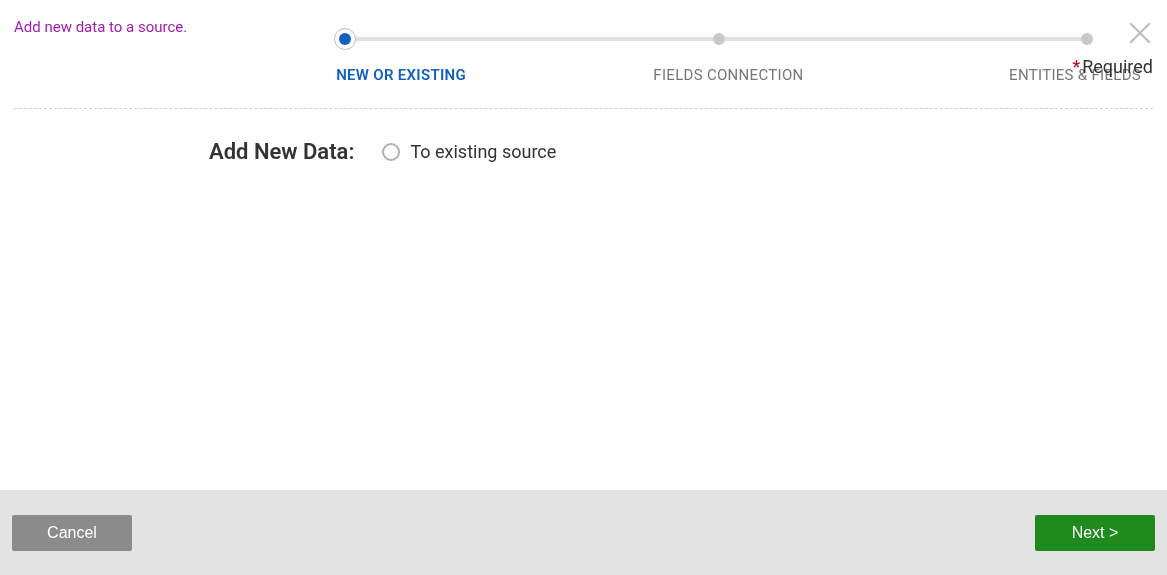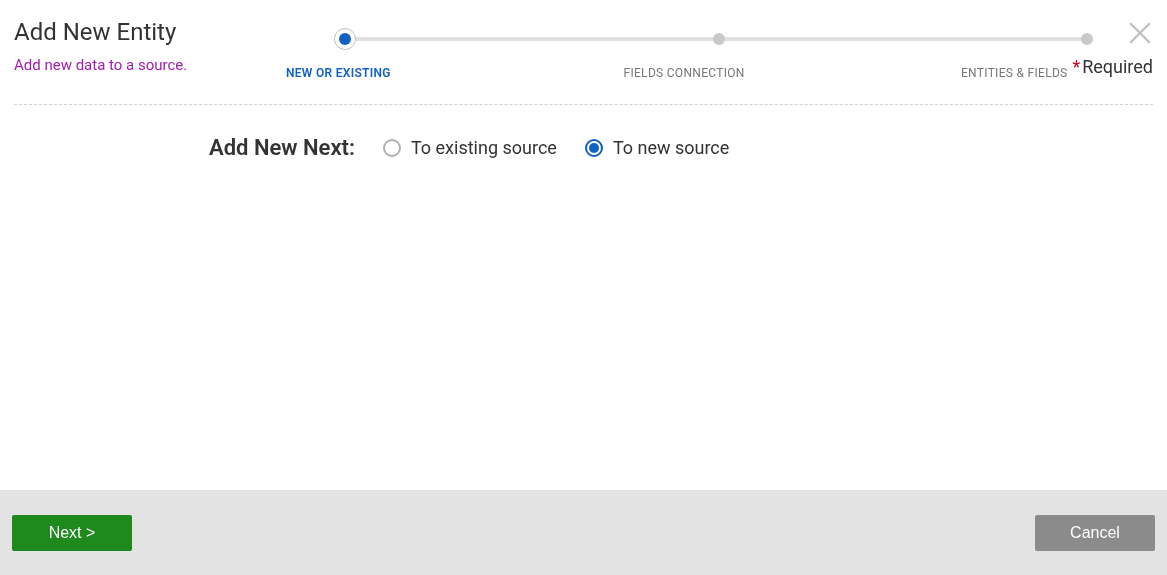--- a/index.html
+++ b/index.html
@@ -85,24 +85,24 @@
       height: 12px;
       border-radius: 50%;
       background: #1061c3;
     }
     .stepper-labels {
       display: flex;
       justify-content: space-between;
       margin: 0 12px 0 12px;
     }
     .step-label {
-      font-size: 12px;
+      font-size: 15px;
       letter-spacing: 0.3px;
       color: #777;
-      text-align: left;
+      text-align: right;
       width: 180px;
     }
     .step-label.active {
       color: #1061c3;
       font-weight: 600;
     }
     .close-icon {
       position: absolute;
       top: 20px;
       right: 14px;
@@ -204,21 +204,20 @@
       background: #1e8a1e;
       width: 120px;
       padding: 0;
     }
   </style>
 </head>
 <body>
 
 <div class="header">
   <div class="title-area">
-    <h1 class="page-title">Add New Entity</h1>
     <div class="page-subtitle">Add new data to a source.</div>
   </div>
 
   <div class="stepper-area">
     <div class="stepper-track">
       <div class="stepper-line"></div>
       <div class="stepper-nodes">
         <div class="step-node active"></div>
         <div class="step-node"></div>
         <div class="step-node"></div>
@@ -240,30 +239,26 @@
 
   <div class="required-note">
     <span class="asterisk">*</span><span>Required</span>
   </div>
 </div>
 
 <hr class="divider">
 
 <div class="content">
   <div class="form-row">
-    <div class="form-label">Add New Next:</div>
+    <div class="form-label">Add New Data:</div>
 
     <div class="radio-opt">
       <div class="radio-ring"></div>
       <div class="radio-text">To existing source</div>
     </div>
 
-    <div class="radio-opt">
-      <div class="radio-ring selected"></div>
-      <div class="radio-text">To new source</div>
-    </div>
   </div>
 </div>
 
 <div class="footer">
+  <button class="btn btn-cancel">Cancel</button>
   <button class="btn btn-next">Next &gt;</button>
-  <button class="btn btn-cancel">Cancel</button>
 </div>
 
 </body></html>

